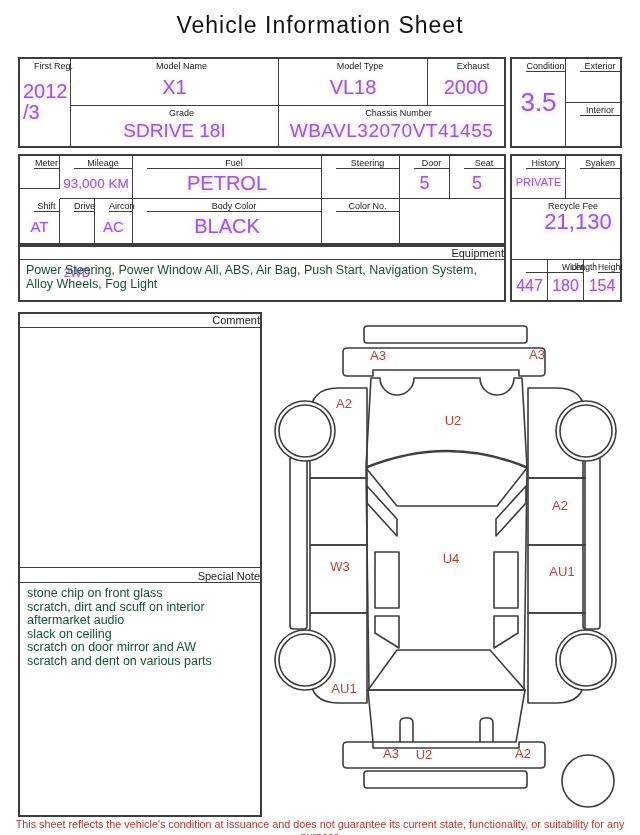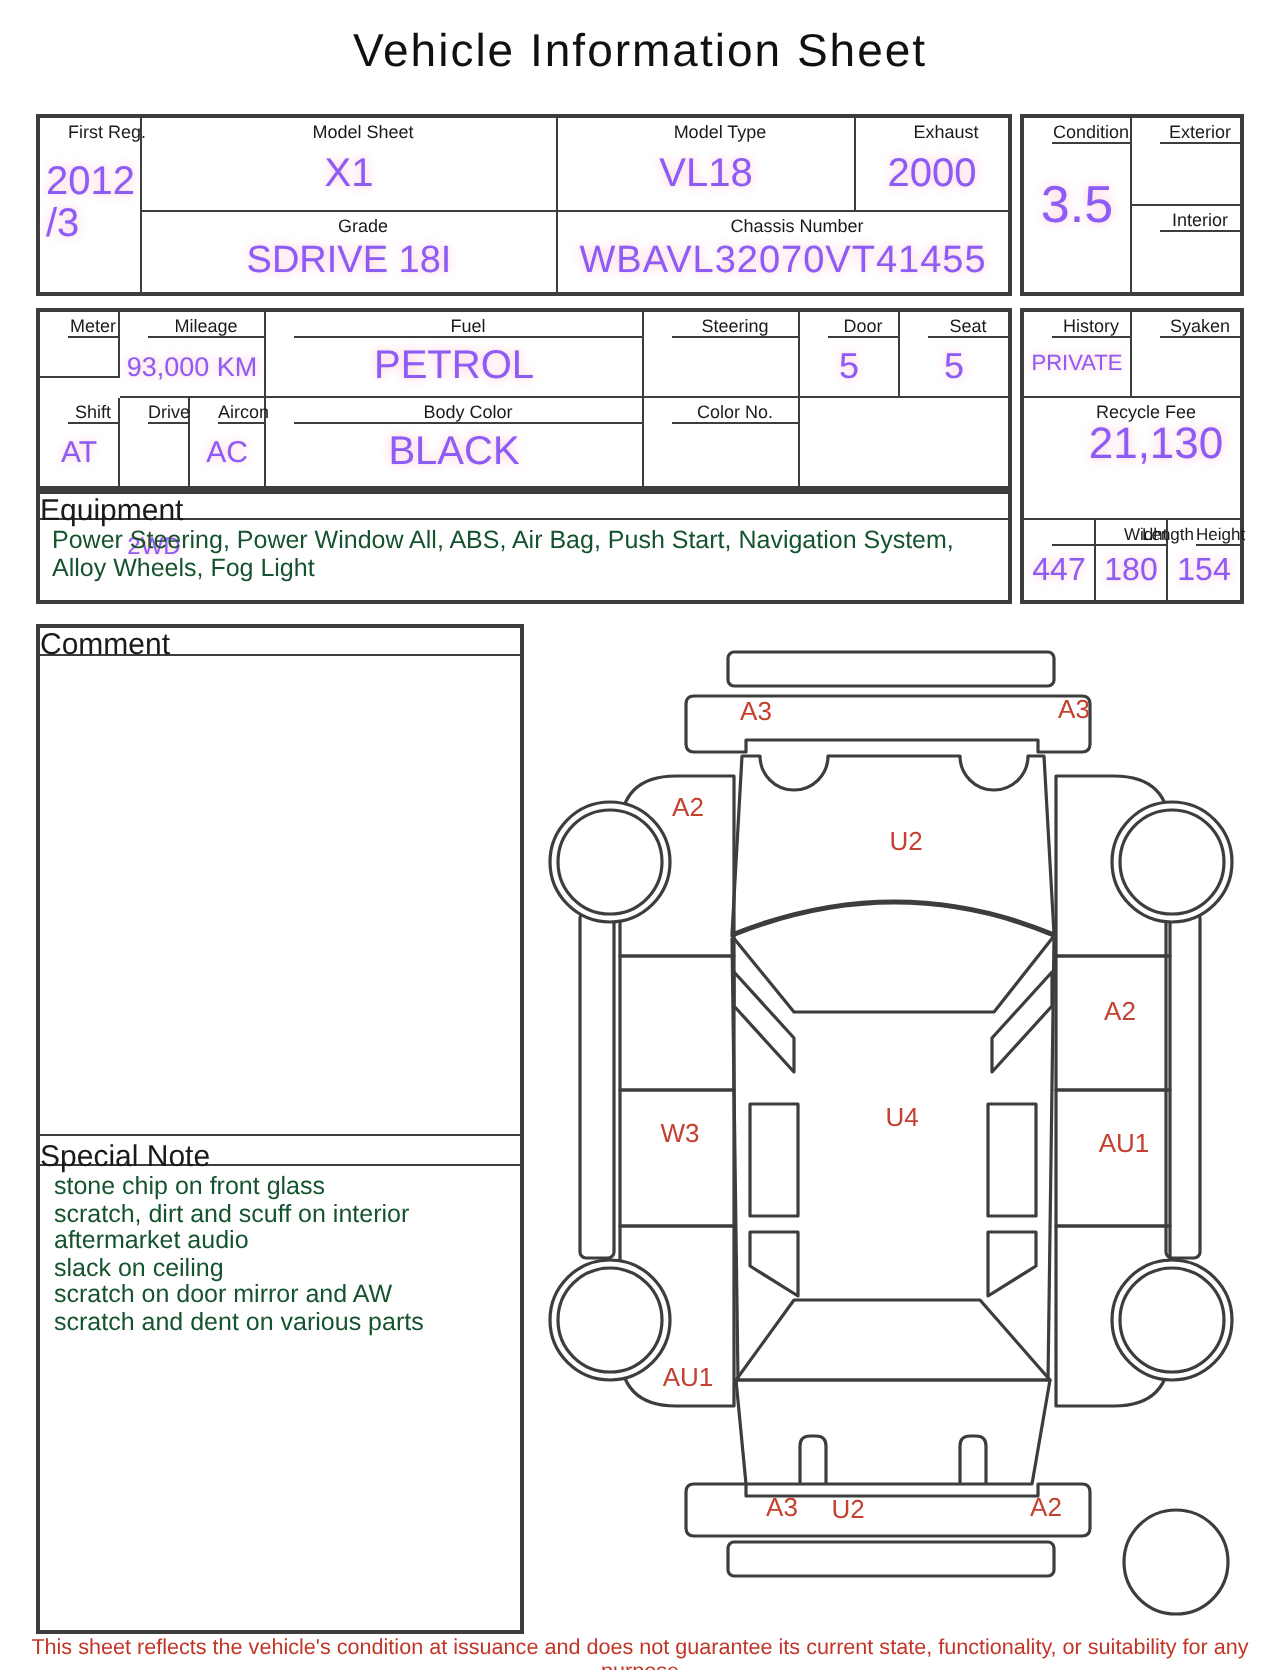--- a/index.html
+++ b/index.html
@@ -13,41 +13,41 @@
   .bt{border-top:1px solid #3d3d3d;}
   .cl{font-size:9px;text-align:center;padding-top:2px;color:#1a1a1a;white-space:nowrap;overflow:visible;margin-left:14px;}
   .cl.u{border-bottom:1px solid #3d3d3d;height:13px;box-sizing:border-box;}
   .cv{position:absolute;left:0;right:0;text-align:center;color:#8b5cf6;
       text-shadow:0 0 1px #ffd2de,0 0 6px #ffc0d2;}
   .big{font-size:20px;}
   .notes-line,.equip-text{color:#14532d;}
   .equip-text{font-size:12.5px;line-height:14px;padding:3px 6px;text-align:left;}
   .notes{padding:4px 7px;}
   .notes-line{font-size:12.5px;line-height:13.6px;}
-  .hdr-center{font-size:15px;text-align:left;color:#1a1a1a;}
+  .hdr-center{font-size:11px;text-align:right;color:#1a1a1a;}
   .footer{left:0;top:818px;width:640px;text-align:center;font-size:10.8px;color:#c23527;}
   svg text{font-family:"Liberation Sans",sans-serif;font-size:13px;fill:#c4402f;text-anchor:middle;}
   svg .ln{fill:none;stroke:#3d3d3d;stroke-width:1.6;stroke-linejoin:round;}
   svg .wh{fill:#ffffff;stroke:#3d3d3d;stroke-width:1.6;}
 </style>
 </head>
 <body>
 
 <div class="abs page-title">Vehicle Information Sheet</div>
 
 <div class="abs tbl" style="left:18px;top:57px;width:488px;height:91px;">
   <div class="cell br" style="left:0;top:0;width:51px;height:87px;">
     <div class="cl">First Reg.</div>
     <div class="cv" style="top:22px;font-size:20px;line-height:21px;text-align:left;padding-left:3px;">
       <span>2012</span><br>
       <span>/3</span>
     </div>
   </div>
   <div class="cell br bb" style="left:51px;top:0;width:208px;height:47px;">
-    <div class="cl">Model Sheet</div>
+    <div class="cl">Model Name</div>
     <div class="cv big" style="top:17px;">X1</div>
   </div>
   <div class="cell br bb" style="left:259px;top:0;width:149px;height:47px;">
     <div class="cl">Model Type</div>
     <div class="cv big" style="top:17px;">VL18</div>
   </div>
   <div class="cell bb" style="left:408px;top:0;width:76px;height:47px;">
     <div class="cl">Exhaust</div>
     <div class="cv big" style="top:17px;">2000</div>
   </div>

